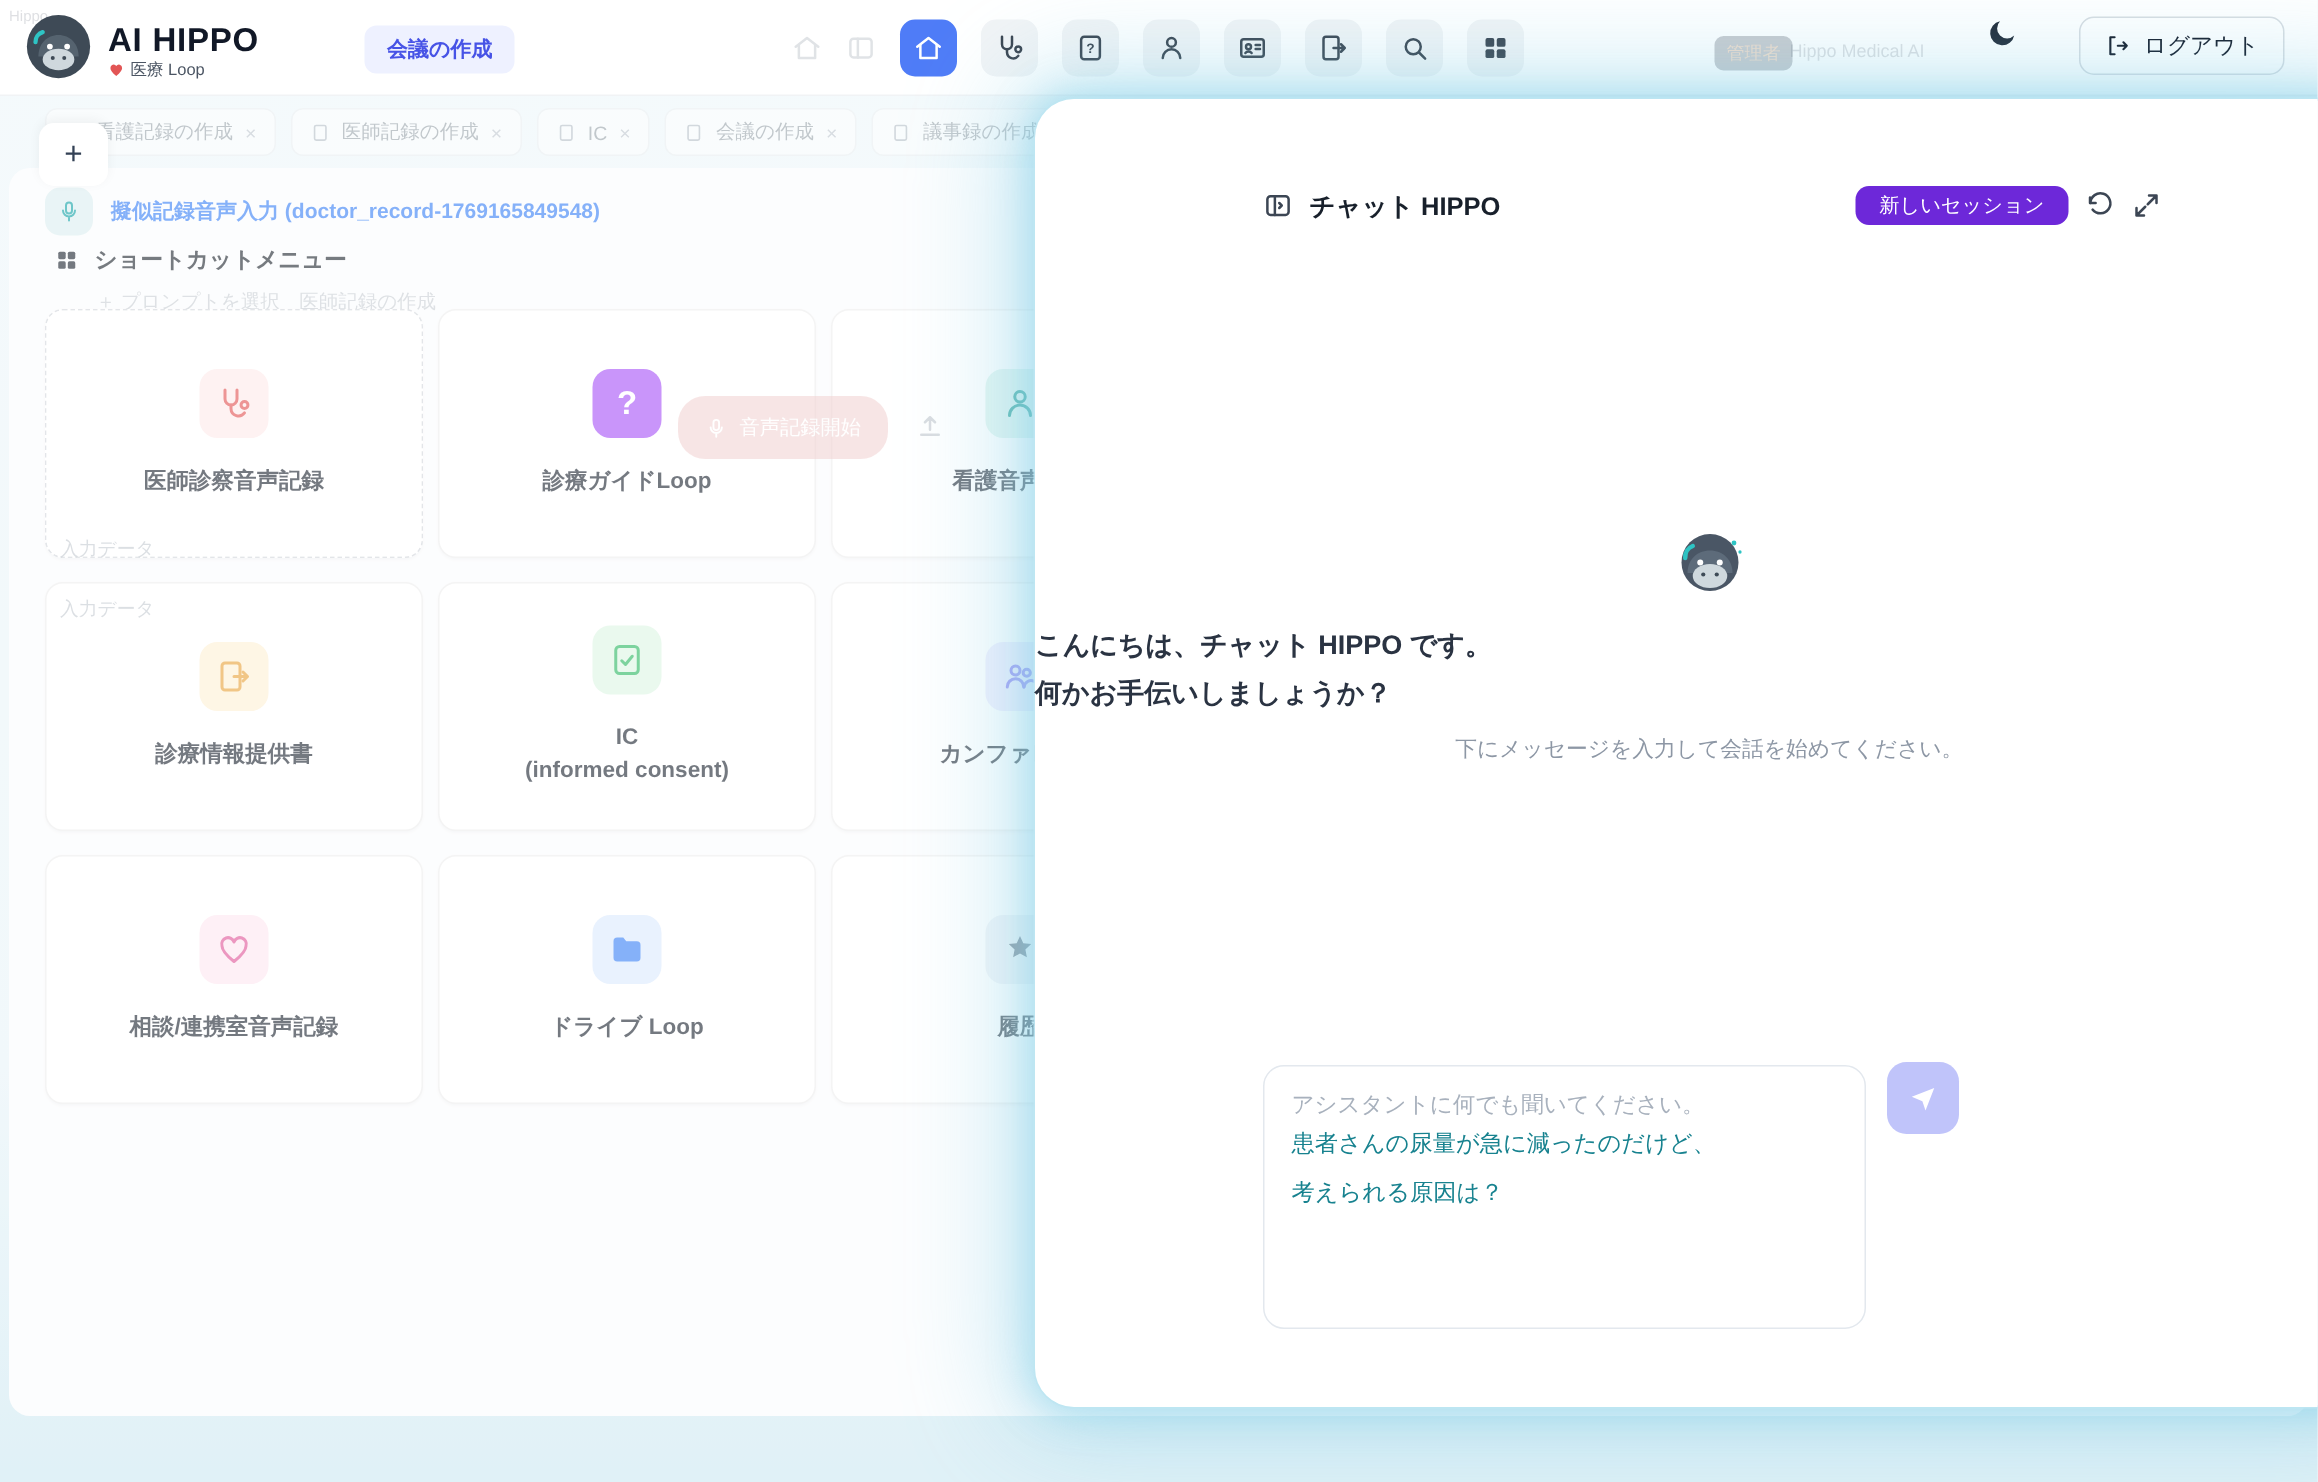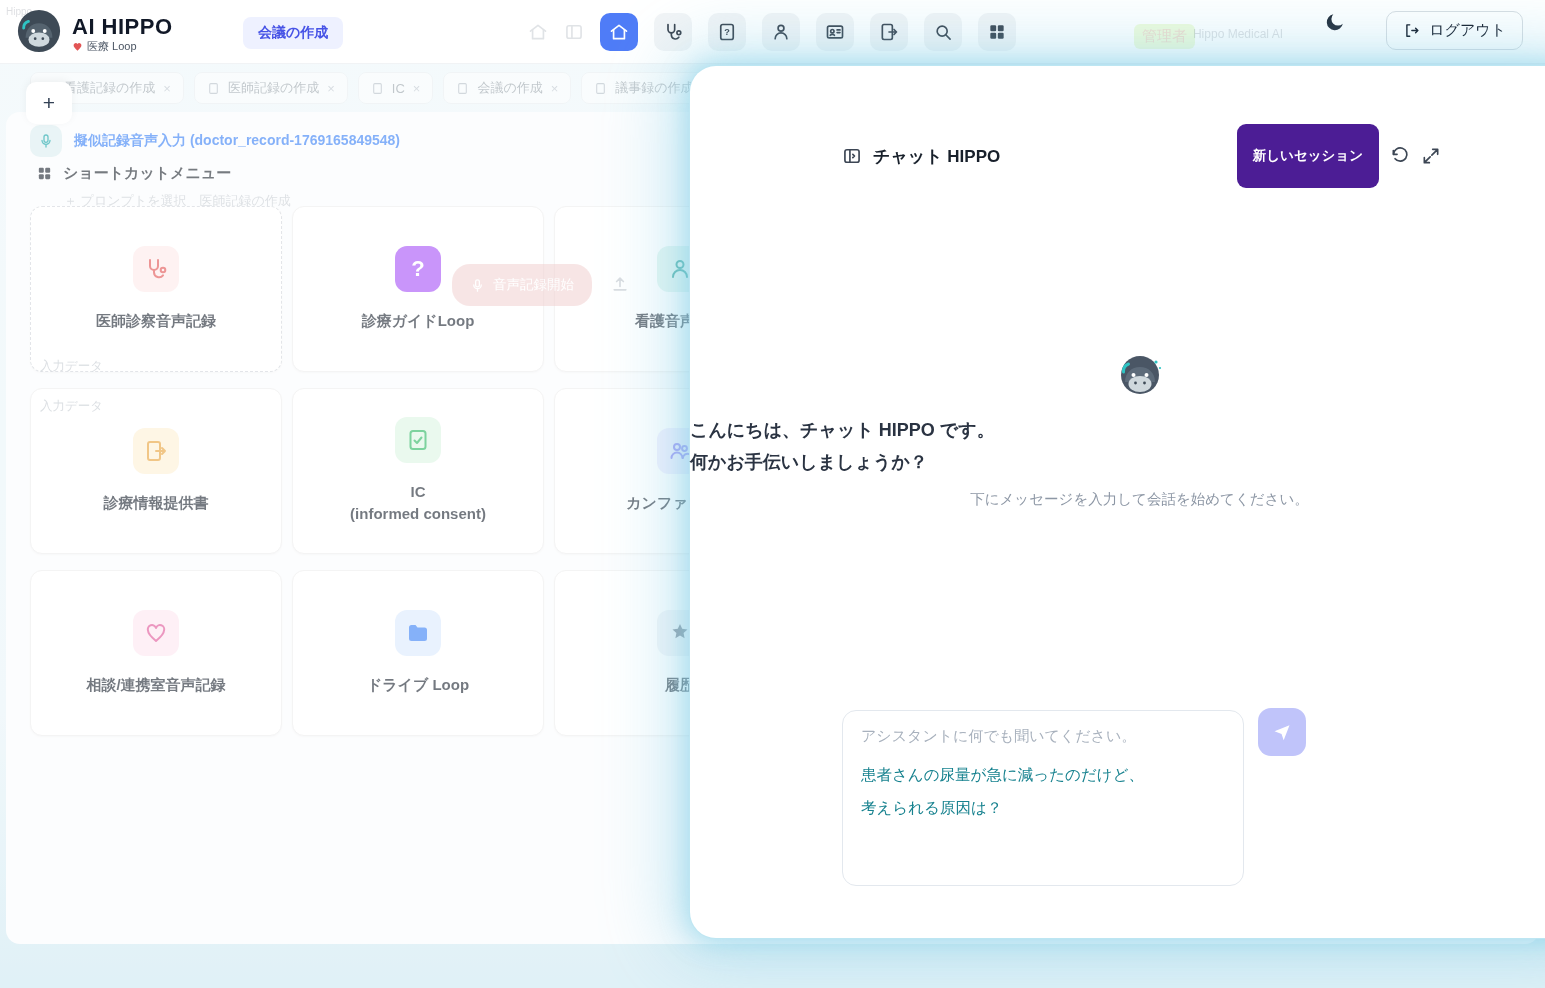--- a/index.html
+++ b/index.html
@@ -16,21 +16,21 @@
 
   
   .header{position:absolute;top:0;left:0;right:0;height:64px;background:#fff;z-index:10;border-bottom:1px solid #f1f3f5}
   .brand{position:absolute;left:16px;top:8px;display:flex;align-items:flex-end;gap:10px}
   .mascot svg{width:46px;height:46px;display:block}
   .brand-title{font-size:22px;font-weight:800;letter-spacing:.5px;color:#111827;line-height:1.1}
   .brand-sub{display:flex;align-items:center;gap:4px;font-size:11px;font-weight:400;color:#4b5563}
   .hospital-badge{position:absolute;left:243px;top:17px;background:#eef1ff;color:#4753e6;font-size:14px;font-weight:600;padding:7px 15px;border-radius:8px}
   .ghost{opacity:.22;pointer-events:none}
   .gh-tl{position:absolute;left:6px;top:6px;font-size:10px;color:#6b7280;width:70px;line-height:1.2}
-  .gh-admin{position:absolute;right:350px;top:24px;font-size:15px;color:#c2651f;background:#bef264;padding:3px 8px;border-radius:6px}
+  .gh-admin{position:absolute;right:350px;top:24px;font-size:12px;color:#c2651f;background:#0f172a;padding:3px 8px;border-radius:6px}
   .gh-tr{position:absolute;right:262px;top:27px;font-size:12px;color:#6b7280}
   .toolbar{position:absolute;left:528px;top:13px;display:flex;align-items:center;gap:16px}
   .tghost{color:#9aa4ae;opacity:.3}
   .tbtn{width:38px;height:38px;border-radius:10px;border:none;background:#f2f4f6;color:#3a4450;display:grid;place-items:center}
   .tbtn.active{background:#4f7cf7;color:#fff}
   .right-zone{position:absolute;right:22px;top:11px;display:flex;align-items:flex-start;gap:40px}
   .moon-btn{background:none;border:none;color:#1f2937;display:grid;place-items:center}
   .logout-btn{display:flex;align-items:center;gap:9px;background:#fff;border:1px solid #d8dde2;border-radius:10px;padding:9px 16px;font-size:15px;color:#111827}
 
   
@@ -71,28 +71,28 @@
   .frag-card{position:absolute;right:24px;top:716px;width:192px;height:62px;background:#fff;border:1px solid #e7eaee;border-radius:12px}
   .frag-send2{position:absolute;right:10px;top:11px;width:40px;height:40px;border-radius:11px;background:#aeb2f3;color:#fff;display:grid;place-items:center;border:none}
 
   
   .overlay{position:absolute;inset:0;background:rgba(255,255,255,.38);z-index:5;pointer-events:none}
   .modal{position:absolute;left:690px;top:66px;width:899px;height:872px;background:#fff;border-radius:26px;z-index:20;
     box-shadow:0 0 0 1px rgba(190,230,242,.9),0 0 24px 4px rgba(125,205,232,.5),0 0 70px 18px rgba(125,205,232,.42)}
   .chat-header{position:absolute;left:152px;right:148px;top:58px;display:flex;align-items:center;gap:11px}
   .chat-header .hicon{background:none;border:none;color:#3c4654;display:grid;place-items:center}
   .chat-title{font-size:17px;font-weight:700;color:#18202b}
-  .new-session{margin-left:auto;background:#4c1d95;color:#fff;font-size:13.5px;font-weight:700;padding:23px 16px;border-radius:9px;border:none}
+  .new-session{margin-left:auto;background:#6d28d9;color:#fff;font-size:13.5px;font-weight:400;padding:4px 16px;border-radius:9px;border:none}
   .avatar{position:absolute;top:284px;left:50%;transform:translateX(-50%)}
   .avatar svg{width:48px;height:48px}
   .greet{position:absolute;top:348px;left:0;right:0;text-align:left;font-size:18px;font-weight:700;color:#2a3342;line-height:1.8}
   .instruction{position:absolute;top:424px;left:0;right:0;text-align:center;font-size:14.5px;color:#8d97a5}
   .chat-input{position:absolute;left:152px;top:644px;width:402px;height:176px;border:1.5px solid #e3e8ee;border-radius:14px;padding:16px 18px;background:#fff}
   .chat-input .ph{color:#a8b1bd;font-size:15px}
-  .chat-input .typed{margin-top:12px;color:#17828f;font-size:15.5px;line-height:2.15}
+  .chat-input .typed{color:#17828f;font-size:15.5px;line-height:2.15}
   .send-btn{position:absolute;left:568px;top:642px;width:48px;height:48px;border-radius:13px;background:#c0c4fa;border:none;color:#fff;display:grid;place-items:center}
 </style>
 </head>
 <body>
 
 <div class="page">
 
   <header class="header">
     <span class="ghost gh-tl">Hippo</span>
     <div class="brand">

